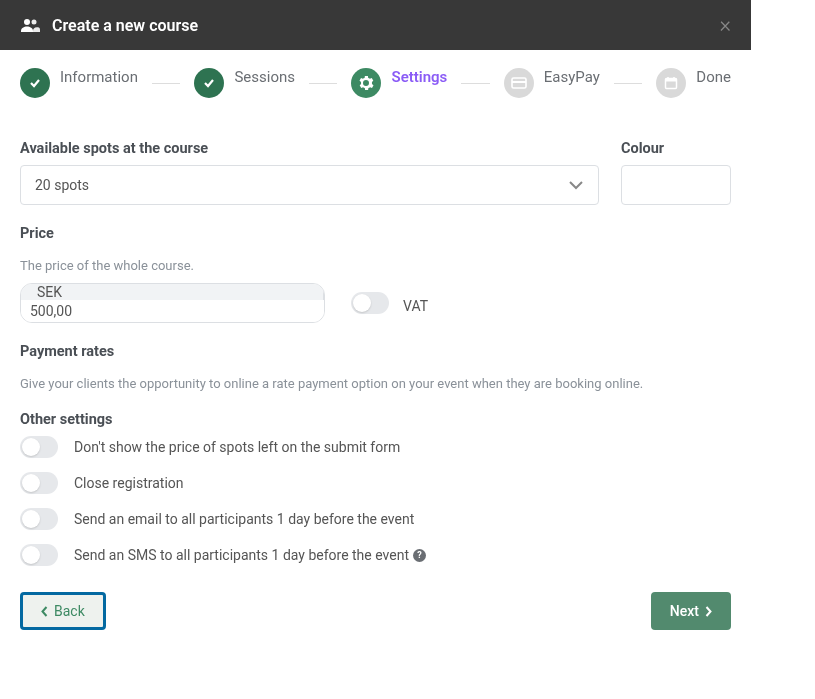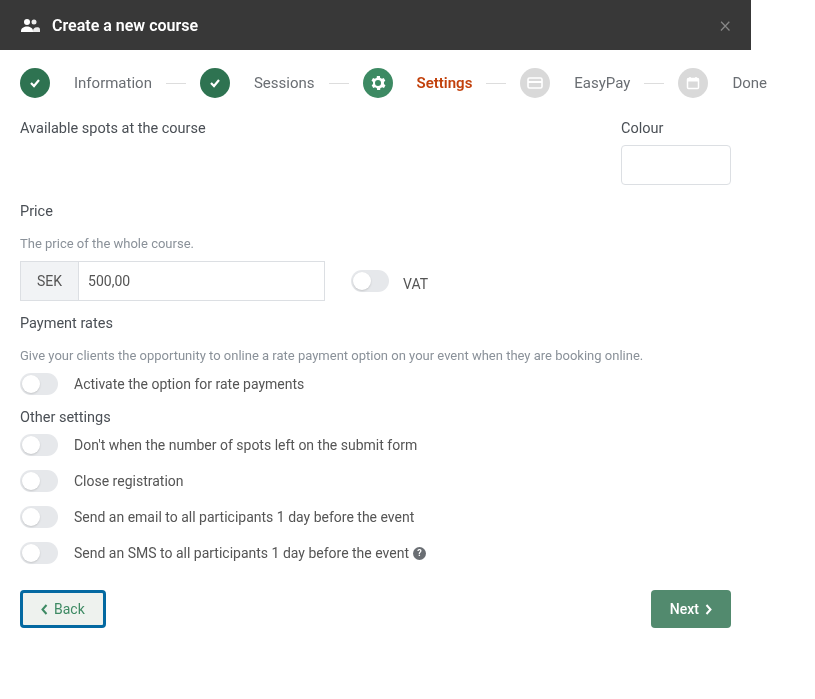--- a/index.html
+++ b/index.html
@@ -4,39 +4,39 @@
 <style>
   * { box-sizing: border-box; margin: 0; padding: 0; font-family: -apple-system, BlinkMacSystemFont, "Segoe UI", Roboto, Arial, sans-serif; }
   body { background: #fff; color: #4a4f55; }
   .modal { width: 751px; background: #fff; }
   .header { background: #383838; color: #fff; padding: 14px 20px; display: flex; align-items: center; justify-content: space-between; }
   .header-left { display: flex; align-items: center; gap: 12px; }
   .header-title { font-size: 16px; font-weight: 600; }
   .close-x { color: #888; font-size: 22px; font-weight: 300; cursor: pointer; line-height: 1; }
   .body { padding: 18px 20px 24px 20px; }
   .stepper { display: flex; align-items: center; margin-bottom: 22px; }
-  .step { display: flex; align-items: center; gap: 24px; }
+  .step { display: flex; gap: 10px; }
   .circle { width: 30px; height: 30px; border-radius: 50%; display: flex; align-items: center; justify-content: center; flex-shrink: 0; }
   .circle.done { background: #2e7351; color: #fff; }
   .circle.active { background: #3d8a63; color: #fff; }
   .circle.pending { background: #d9d9d9; color: #fff; }
   .step-label { font-size: 15px; color: #6a6e73; }
-  .step-label.active { color: #c2410c; font-weight: 600; }
+  .step-label.active { color: #8b5cf6; font-weight: 600; }
   .connector { flex: 1; height: 1px; background: #ddd; margin: 0 14px; min-width: 20px; }
   .row { display: flex; gap: 22px; margin-bottom: 18px; }
   .col-main { flex: 1; }
   .col-colour { width: 110px; }
-  .label { font-size: 14.5px; font-weight: 400; color: #4a4f55; margin-bottom: 8px; }
+  .label { font-size: 14.5px; font-weight: 700; color: #4a4f55; margin-bottom: 8px; margin-top: 20px; }
   .sublabel { font-size: 13px; color: #8a9199; margin-top: 16px; margin-bottom: 10px; }
   .select { width: 100%; height: 40px; border: 1px solid #dcdfe3; border-radius: 4px; padding: 0 14px; display: flex; align-items: center; justify-content: space-between; background: #fff; font-size: 14px; color: #555; cursor: pointer; }
   .chevron { color: #888; }
   .colour-box { width: 100%; height: 40px; border: 1px solid #dcdfe3; border-radius: 4px; background: #fff; cursor: pointer; }
   .section { margin-top: 14px; margin-bottom: 14px; }
   .price-row { display: flex; align-items: center; gap: 26px; margin-top: 2px; }
-  .price-input-group { display: flex; width: 305px; height: 40px; border: 1px solid #dcdfe3; border-radius: 0; overflow: hidden; }
+  .price-input-group { display: flex; width: 305px; height: 40px; border: 1px solid #dcdfe3; border-radius: 12px; overflow: hidden; flex-direction: column; }
   .currency { background: #f1f3f5; padding: 0 16px; display: flex; align-items: center; font-size: 14px; color: #555; border-right: 1px solid #dcdfe3; }
   .price-input { border: none; padding: 0 9px; font-size: 14px; color: #555; flex: 1; outline: none; }
   .vat-wrap { display: flex; align-items: flex-end; gap: 14px; }
   .toggle { width: 38px; height: 22px; background: #e6e8eb; border-radius: 11px; position: relative; cursor: pointer; flex-shrink: 0; }
   .toggle::after { content: ""; position: absolute; width: 18px; height: 18px; background: #fff; border-radius: 50%; top: 2px; left: 2px; box-shadow: 0 1px 2px rgba(0,0,0,0.15); }
   .vat-label { font-size: 14px; color: #555; }
   .toggle-row { display: flex; align-items: center; gap: 16px; margin-bottom: 14px; }
   .toggle-row .text { font-size: 14px; color: #555; display: flex; align-items: center; gap: 4px; }
   .info-dot { width: 13px; height: 13px; border-radius: 50%; background: #6a6e73; color: #fff; font-size: 9px; display: inline-flex; align-items: center; justify-content: center; font-weight: 700; }
   .footer { display: flex; justify-content: space-between; margin-top: 26px; }
@@ -112,20 +112,28 @@
               <line x1="10" y1="1" x2="10" y2="3.5" stroke="white" stroke-width="1.5"></line>
             </svg>
         </div>
         <span class="step-label">Done</span>
       </div>
     </div>
 
     <div class="row">
       <div class="col-main">
         <div class="label">Available spots at the course</div>
+        <div class="select">
+          <span>20 spots</span>
+          <span class="chevron">
+            <svg width="16" height="10" viewBox="0 0 16 10" fill="none" stroke="#888" stroke-width="2">
+                <path d="M2 2l6 6 6-6"></path>
+              </svg>
+          </span>
+        </div>
       </div>
       <div class="col-colour">
         <div class="label">Colour</div>
         <div class="colour-box"></div>
       </div>
     </div>
 
     <div class="section">
       <div class="label">Price</div>
       <div class="sublabel">The price of the whole course.</div>
@@ -137,31 +145,27 @@
         <div class="vat-wrap">
           <div class="toggle"></div>
           <span class="vat-label">VAT</span>
         </div>
       </div>
     </div>
 
     <div class="section">
       <div class="label">Payment rates</div>
       <div class="sublabel">Give your clients the opportunity to online a rate payment option on your event when they are booking online.</div>
-      <div class="toggle-row">
-        <div class="toggle"></div>
-        <span class="text">Activate the option for rate payments</span>
-      </div>
     </div>
 
     <div class="section">
       <div class="label">Other settings</div>
       <div class="toggle-row">
         <div class="toggle"></div>
-        <span class="text">Don't when the number of spots left on the submit form</span>
+        <span class="text">Don't show the price of spots left on the submit form</span>
       </div>
       <div class="toggle-row">
         <div class="toggle"></div>
         <span class="text">Close registration</span>
       </div>
     </div>
 
     <div class="section">
       <div class="toggle-row">
         <div class="toggle"></div>

